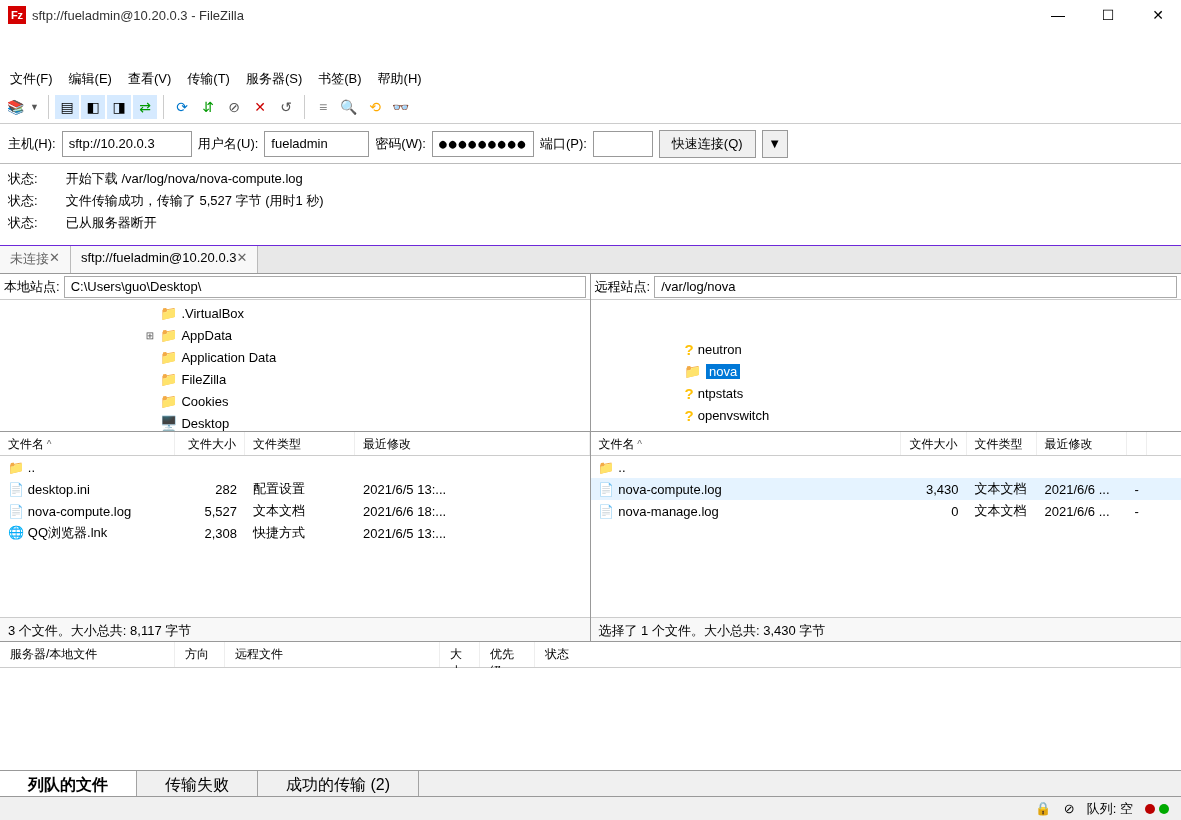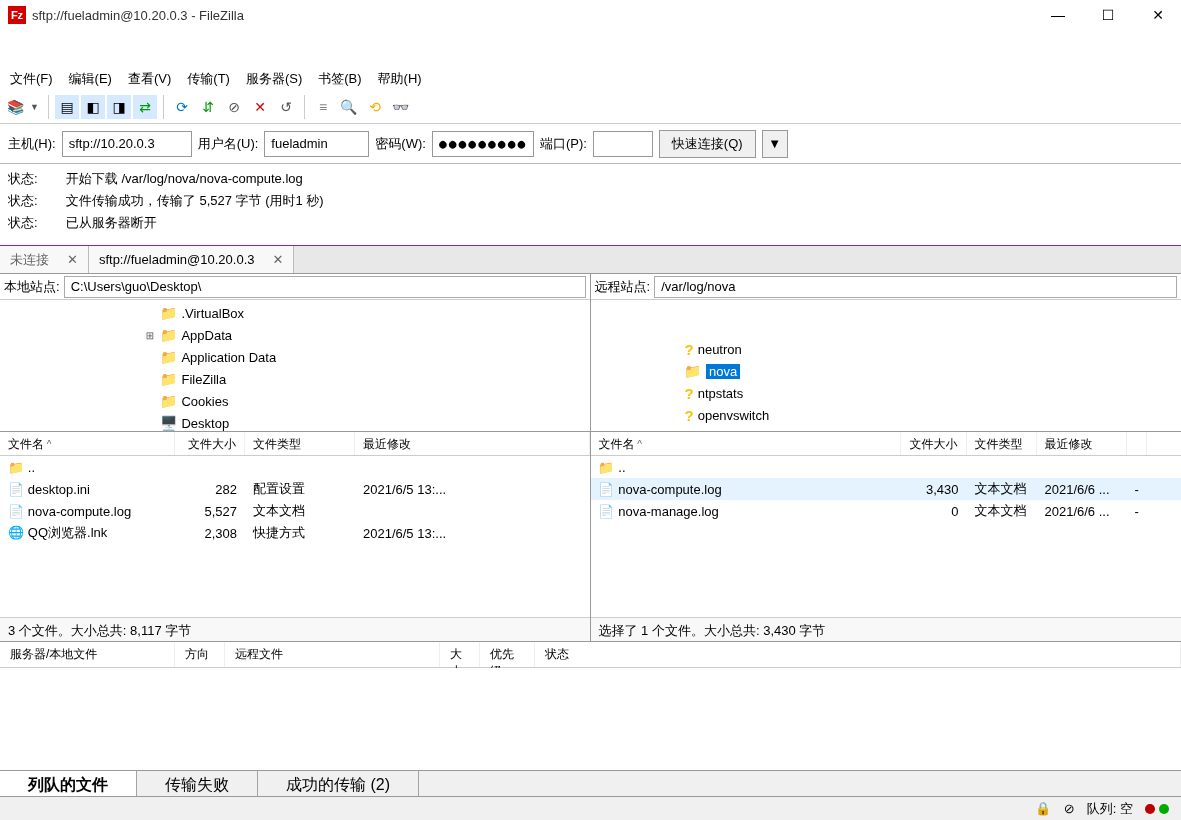--- a/index.html
+++ b/index.html
@@ -19,21 +19,21 @@
 .quickconn label { font-size: 13px; }
 .quickconn input { border: 1px solid #999; padding: 3px 6px; font-size: 13px; height: 26px; font-family: inherit; }
 .quickconn .host-in { width: 130px; }
 .quickconn .user-in { width: 105px; }
 .quickconn .pass-in { width: 102px; font-family: monospace; letter-spacing: 2px; }
 .quickconn .port-in { width: 60px; }
 .quickconn button { border: 1px solid #999; background: #f0f0f0; padding: 4px 12px; height: 28px; font-size: 13px; font-family: inherit; }
 .quickconn .drop-btn { width: 26px; padding: 0; }
 .log { height: 82px; border-bottom: 1px solid #6d28d9; padding: 4px 8px; overflow-y: scroll; background: #fff; line-height: 1.7; font-size: 13px; }
 .tabs { height: 28px; display: flex; border-bottom: 1px solid #999; background: #e8e8e8; }
-.tab { padding: 4px 10px; border-right: 1px solid #bbb; display: flex; align-items: center; gap: 18px; background: #f8f8f8; }
+.tab { padding: 4px 10px; border-right: 1px solid #bbb; display: flex; gap: 0; background: #f8f8f8; }
 .tab.inactive { color: #666; }
 .tab .x { font-size: 13px; color: #666; }
 .panes { display: flex; height: 158px; border-bottom: 1px solid #999; }
 .pane { width: 50%; display: flex; flex-direction: column; border-right: 1px solid #999; }
 .pane:last-child { border-right: none; gap: 36px; }
 .pathbar { height: 26px; display: flex; align-items: center; border-bottom: 1px solid #ccc; padding: 0 4px; }
 .pathbar label { padding-right: 4px; }
 .pathbar input { flex: 1; border: 1px solid #aaa; padding: 2px 6px; font-size: 13px; height: 22px; font-family: inherit; }
 .tree { flex: 1; overflow-y: scroll; padding: 2px 4px; background: #fff; }
 .tree-row { display: flex; align-items: center; height: 22px; gap: 4px; }
@@ -229,20 +229,21 @@
         <div class="frow">
           <div style="width:175px">📄 desktop.ini</div>
           <div style="width:70px;text-align:right">282</div>
           <div style="width:110px">配置设置</div>
           <div style="flex:1">2021/6/5 13:...</div>
         </div>
         <div class="frow">
           <div style="width:175px">📄 nova-compute.log</div>
           <div style="width:70px;text-align:right">5,527</div>
           <div style="width:110px">文本文档</div>
+          <div style="flex:1">2021/6/6 18:...</div>
         </div>
         <div class="frow">
           <div style="width:175px">🌐 QQ浏览器.lnk</div>
           <div style="width:70px;text-align:right">2,308</div>
           <div style="width:110px">快捷方式</div>
           <div style="flex:1">2021/6/5 13:...</div>
         </div>
       </div>
     <div class="fstatus">3 个文件。大小总共: 8,117 字节</div>
   </div>

